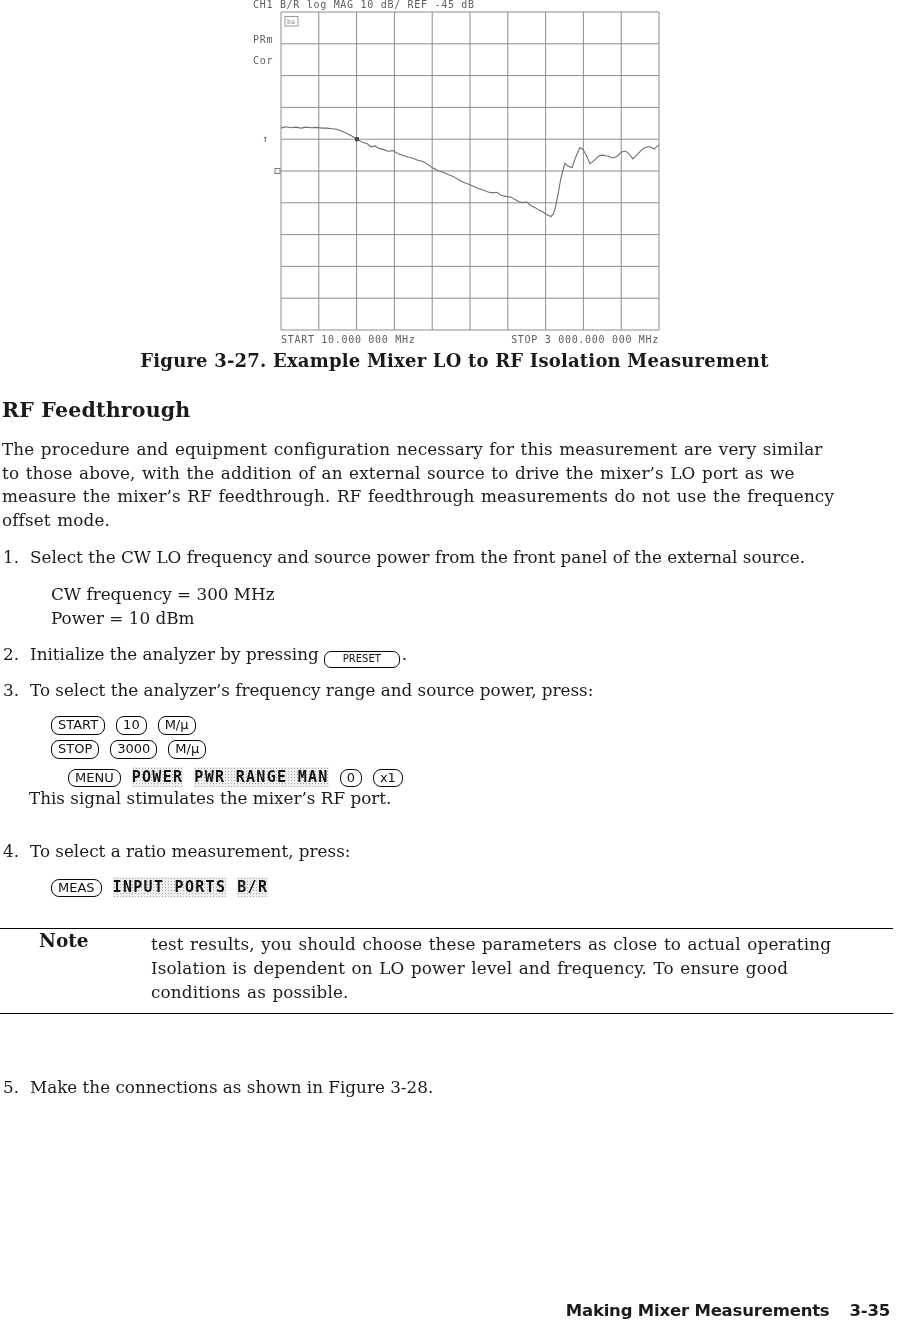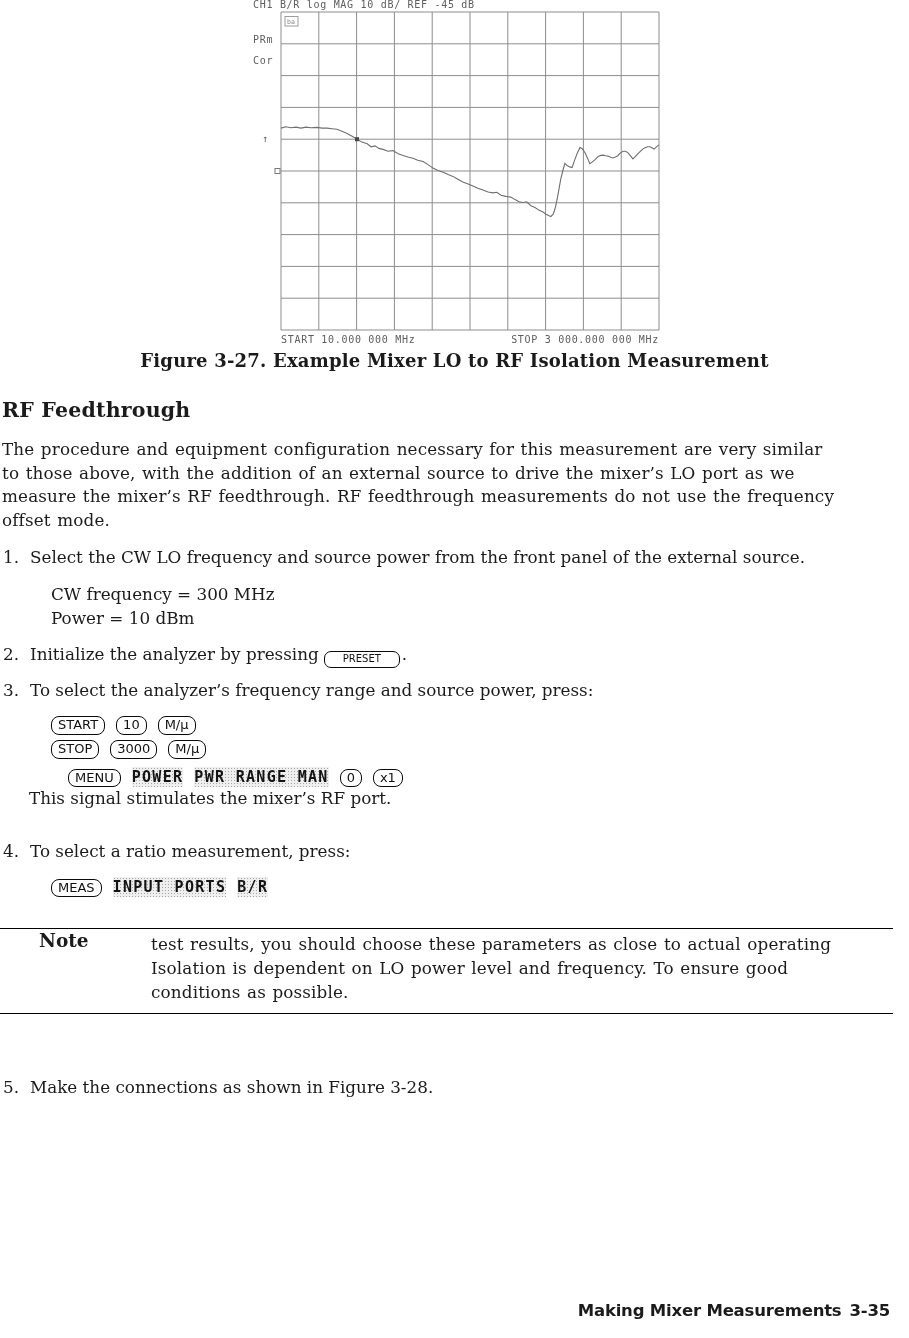--- a/index.html
+++ b/index.html
@@ -31,21 +31,21 @@
   .softkey{display:inline-block;font-family:"DejaVu Sans Mono",monospace;font-weight:bold;font-size:15px;
        letter-spacing:1.3px;color:#141414;padding:1px 0;background-color:#efefef;
        background-image:radial-gradient(#a6a6a6 25%,rgba(0,0,0,0) 26%);background-size:3px 3px;}
   .krow{display:flex;align-items:flex-end;gap:11px;}
 
   .rule{border-top:1.5px solid #000;width:897px;height:0;}
   .note-label{font-weight:bold;font-size:18.5px;}
   .note-line{font-size:16.8px;line-height:24px;letter-spacing:0.15px;word-spacing:1px;white-space:nowrap;}
 
   .footer{font-family:"DejaVu Sans",sans-serif;font-weight:bold;font-size:16.5px;
-          letter-spacing:-0.2px;display:flex;gap:8px;align-items:baseline;}
+          letter-spacing:-0.2px;display:flex;gap:20px;align-items:baseline;}
 </style>
 </head>
 <body>
 
 <div class="page">
 
   <svg id="chart-svg" width="415" height="348" viewBox="0 0 415 348">
     <g id="chart-grid" class="grid">
         <line x1="31" x2="31" y1="12" y2="330"></line>
         <line x1="68.8" x2="68.8" y1="12" y2="330"></line>

